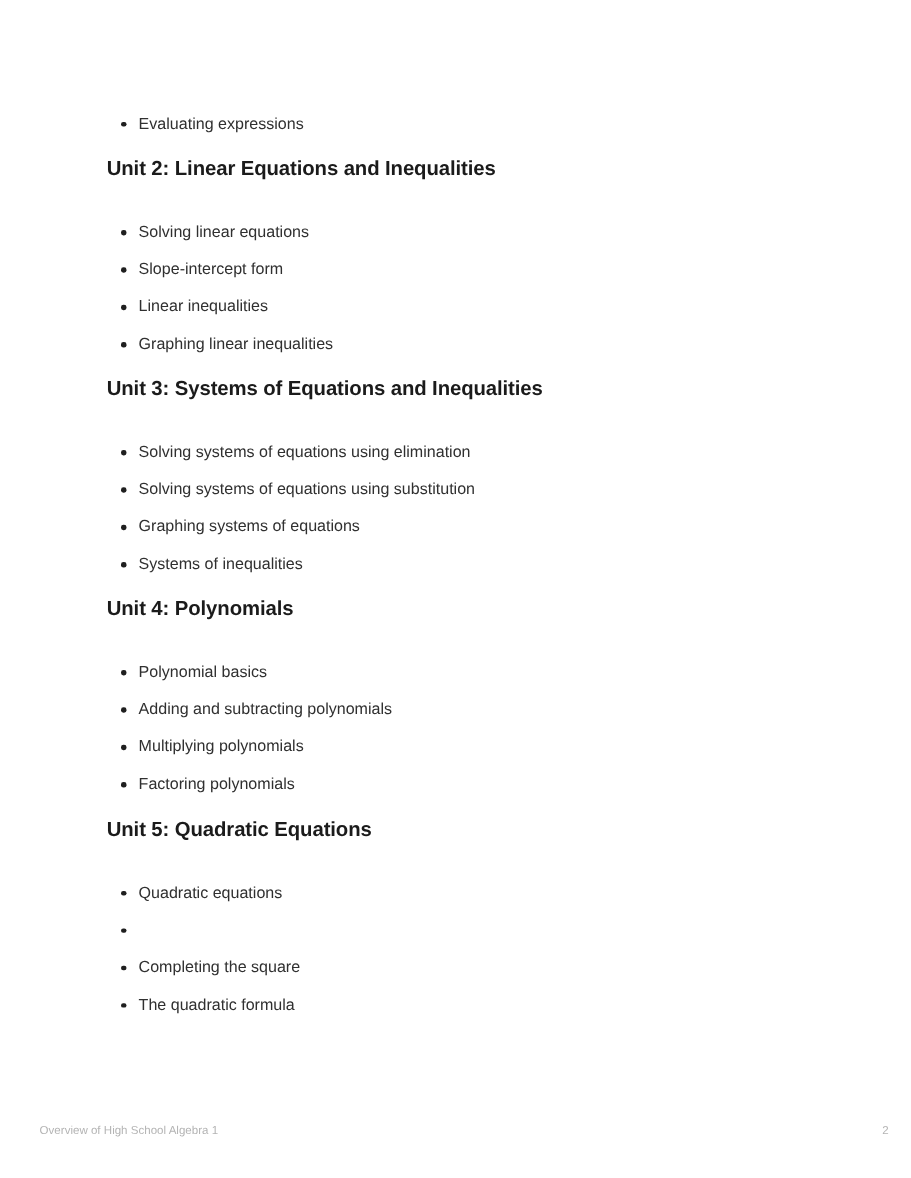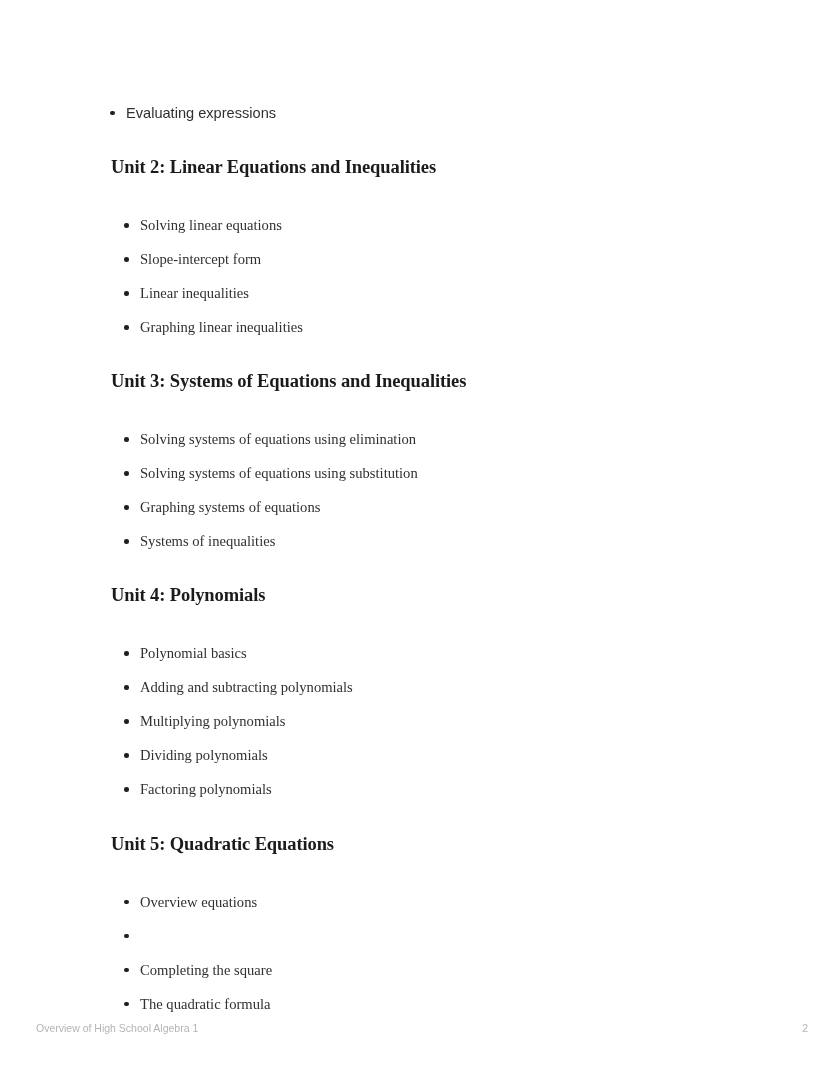--- a/index.html
+++ b/index.html
@@ -21,23 +21,22 @@
     left: 97px;
     top: 96px;
     width: 660px;
   }
   .orphan-list {
     margin: 0;
     padding: 0;
     list-style: none;
   }
   .unit-block {
-    margin: 14px;
-    padding: 0;
-    font-family: Liberation Serif, serif;
+    margin: 0;
+    padding: 0;
   }
   h2.unit-heading {
     font-size: 18.5px;
     font-weight: bold;
     color: #1b1b1b;
     margin: 0;
     padding: 0;
     line-height: 1.2;
     letter-spacing: -0.1px;
   }
@@ -168,37 +167,33 @@
         <li class="topic-item">
           <span class="bullet-dot"></span>
           <span>Adding and subtracting polynomials</span>
         </li>
         <li class="topic-item">
           <span class="bullet-dot"></span>
           <span>Multiplying polynomials</span>
         </li>
         <li class="topic-item">
           <span class="bullet-dot"></span>
-          <span>Dividing polynomials</span>
-        </li>
-        <li class="topic-item">
-          <span class="bullet-dot"></span>
           <span>Factoring polynomials</span>
         </li>
       </ul>
     </section>
 
     <section class="unit-block">
       <div class="gap-before-heading"></div>
       <h2 class="unit-heading">Unit 5: Quadratic Equations</h2>
       <div class="unit-heading-spacer"></div>
       <ul class="topic-list">
         <li class="topic-item">
           <span class="bullet-dot"></span>
-          <span>Overview equations</span>
+          <span>Quadratic equations</span>
         </li>
         <li class="topic-item">
           <span class="bullet-dot"></span>
         </li>
         <li class="topic-item">
           <span class="bullet-dot"></span>
           <span>Completing the square</span>
         </li>
         <li class="topic-item">
           <span class="bullet-dot"></span>

